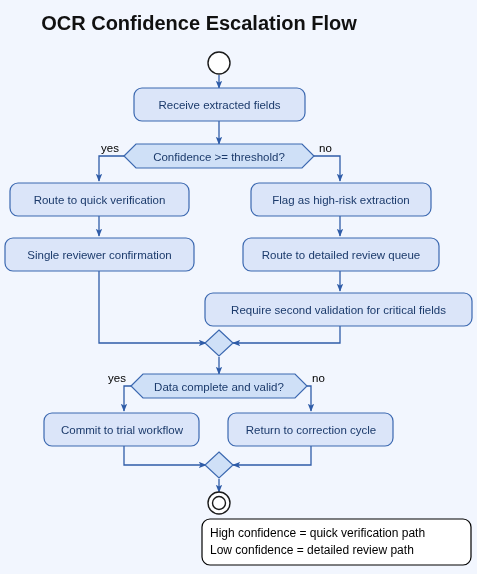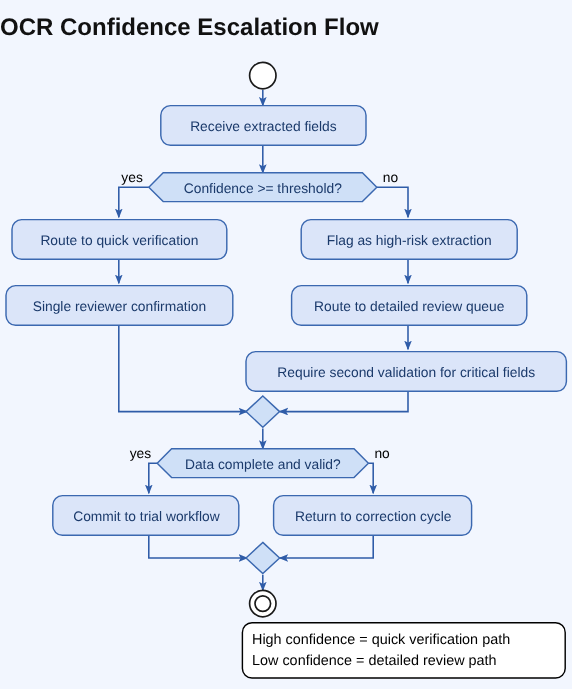--- a/index.html
+++ b/index.html
@@ -6,21 +6,21 @@
   body{
     width:477px;height:574px;
     background:#f2f6fe;
     font-family:"Liberation Sans", sans-serif;
     overflow:hidden;
     position:relative;
   }
   #canvas{position:absolute;left:0;top:0;width:477px;height:574px;}
   .title{
     position:absolute;left:0;top:12px;width:398px;
-    text-align:left;
+    text-align:center;
     font-size:20px;font-weight:bold;color:#111111;
     letter-spacing:0px;
   }
   svg{position:absolute;left:0;top:0;}
   .node-text{
     font-family:"Liberation Sans", sans-serif;
     font-size:11.5px;
     fill:#1b3a6b;
   }
   .branch-label{

